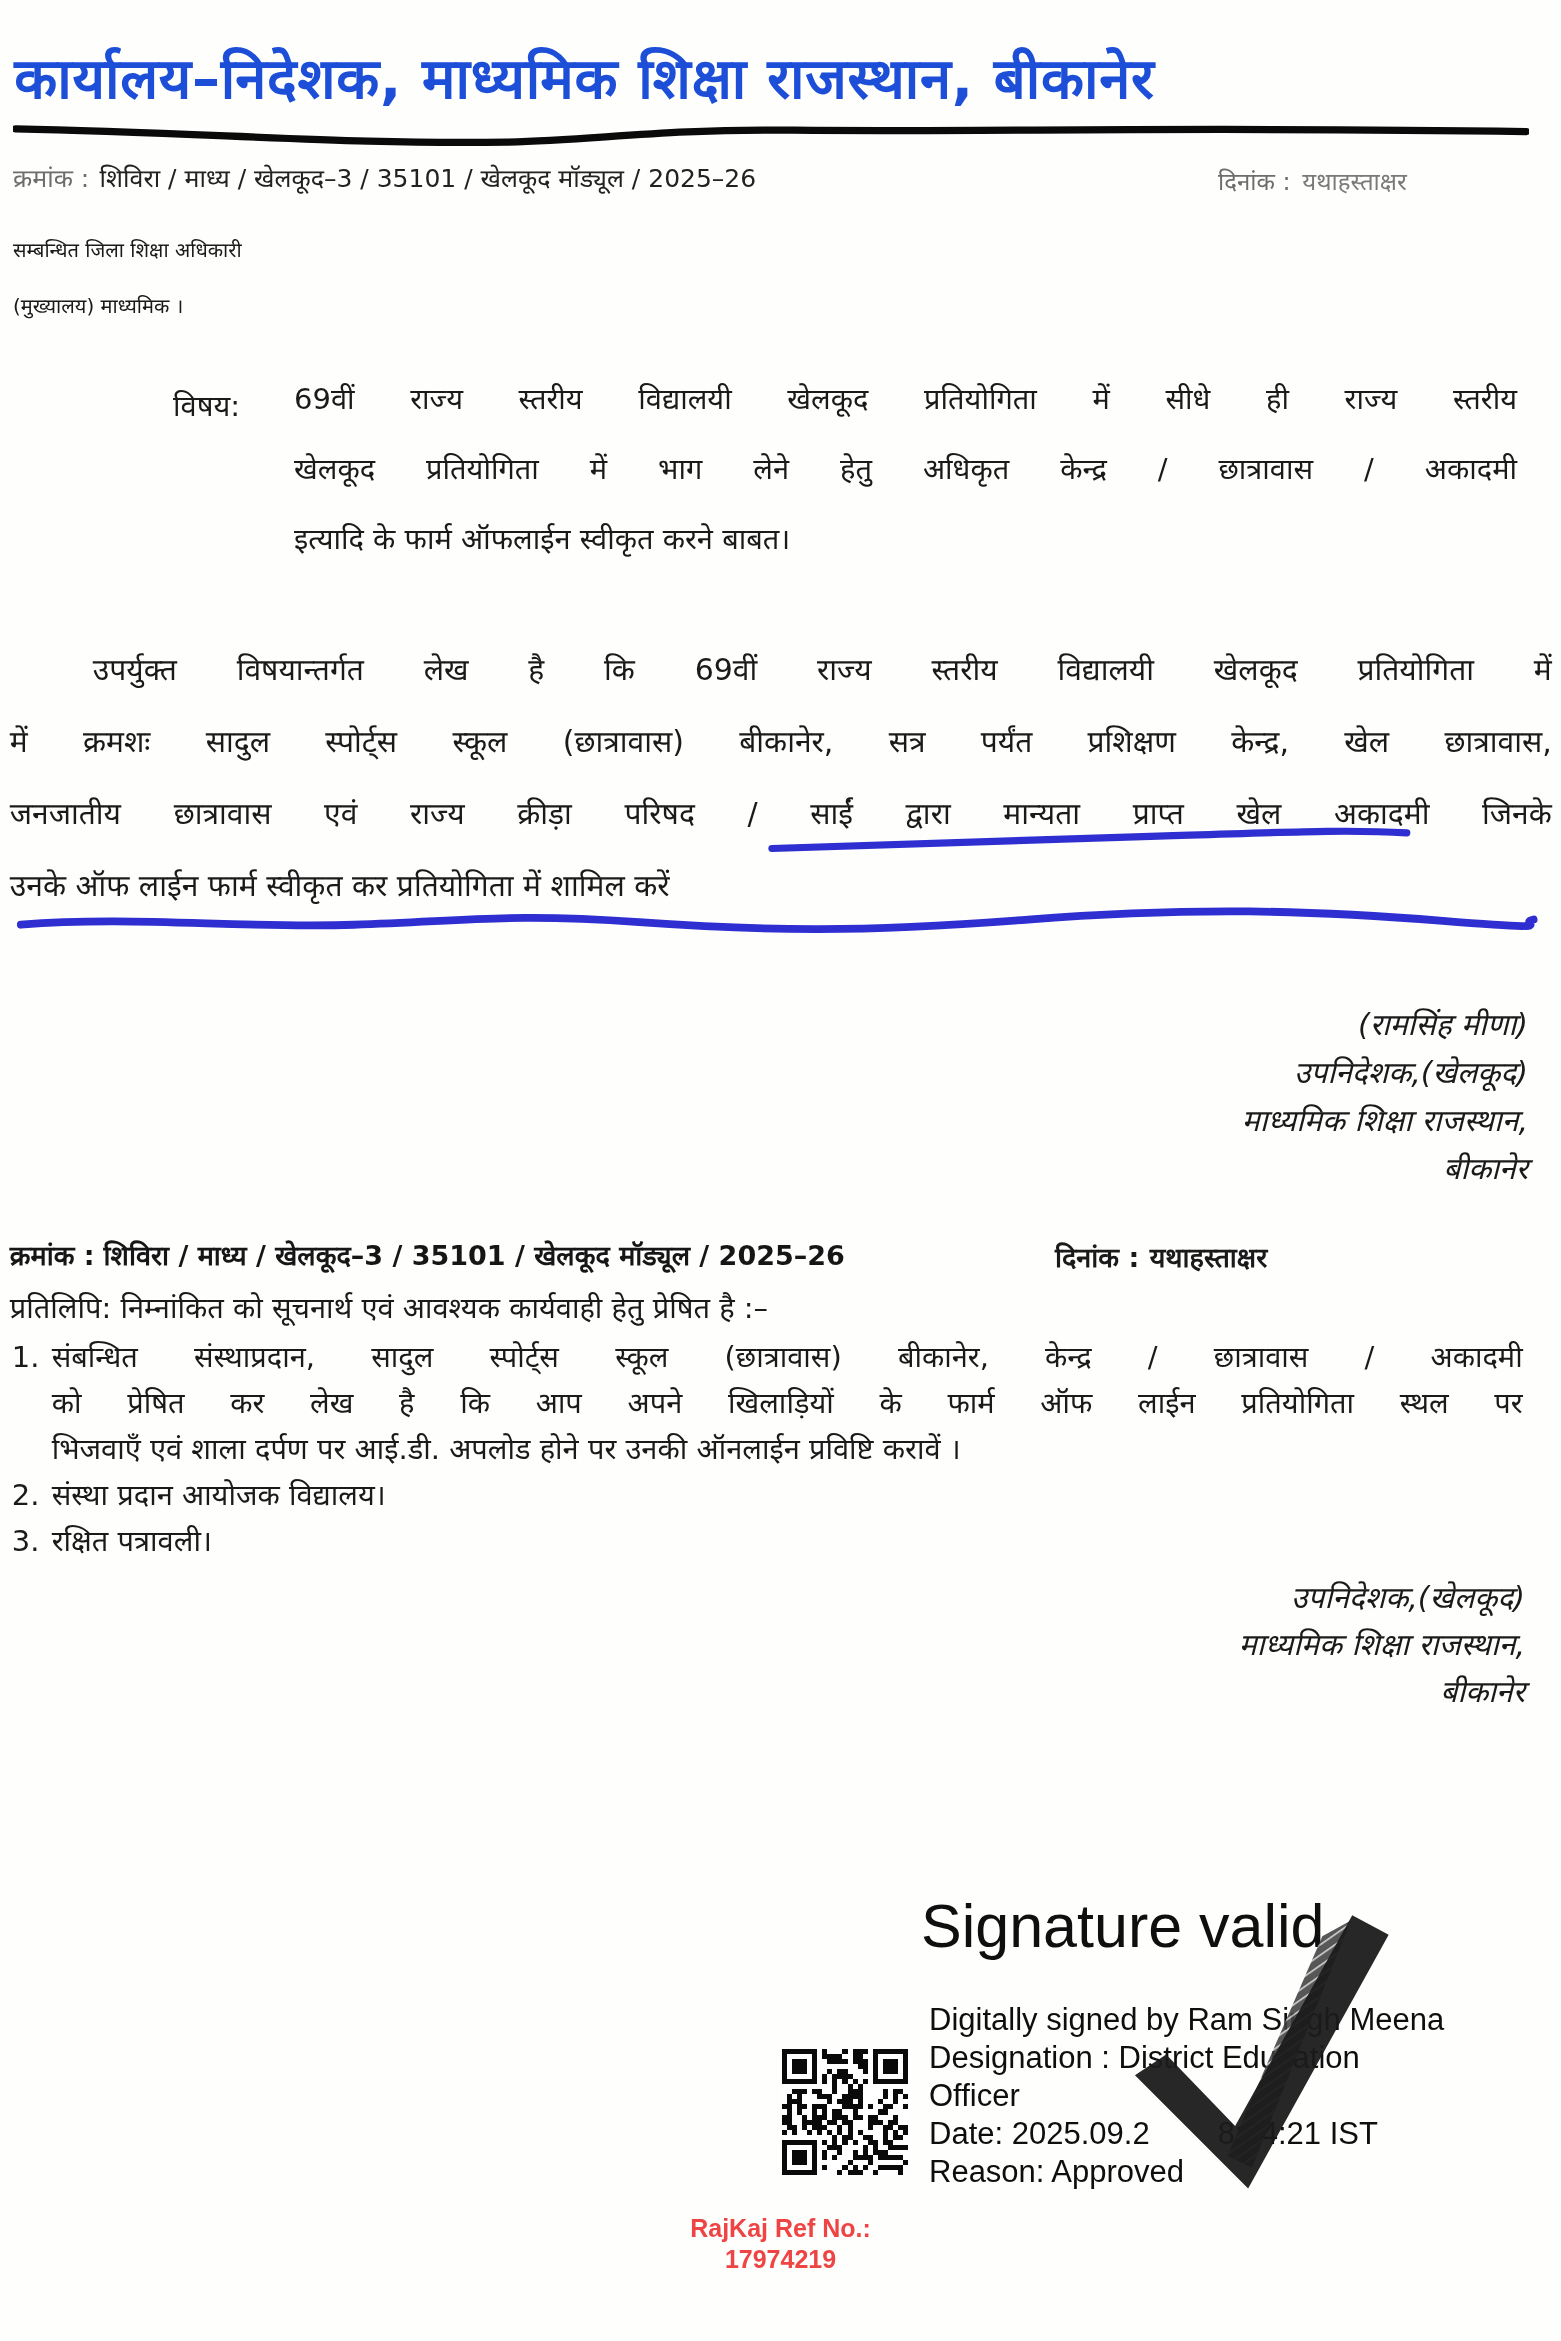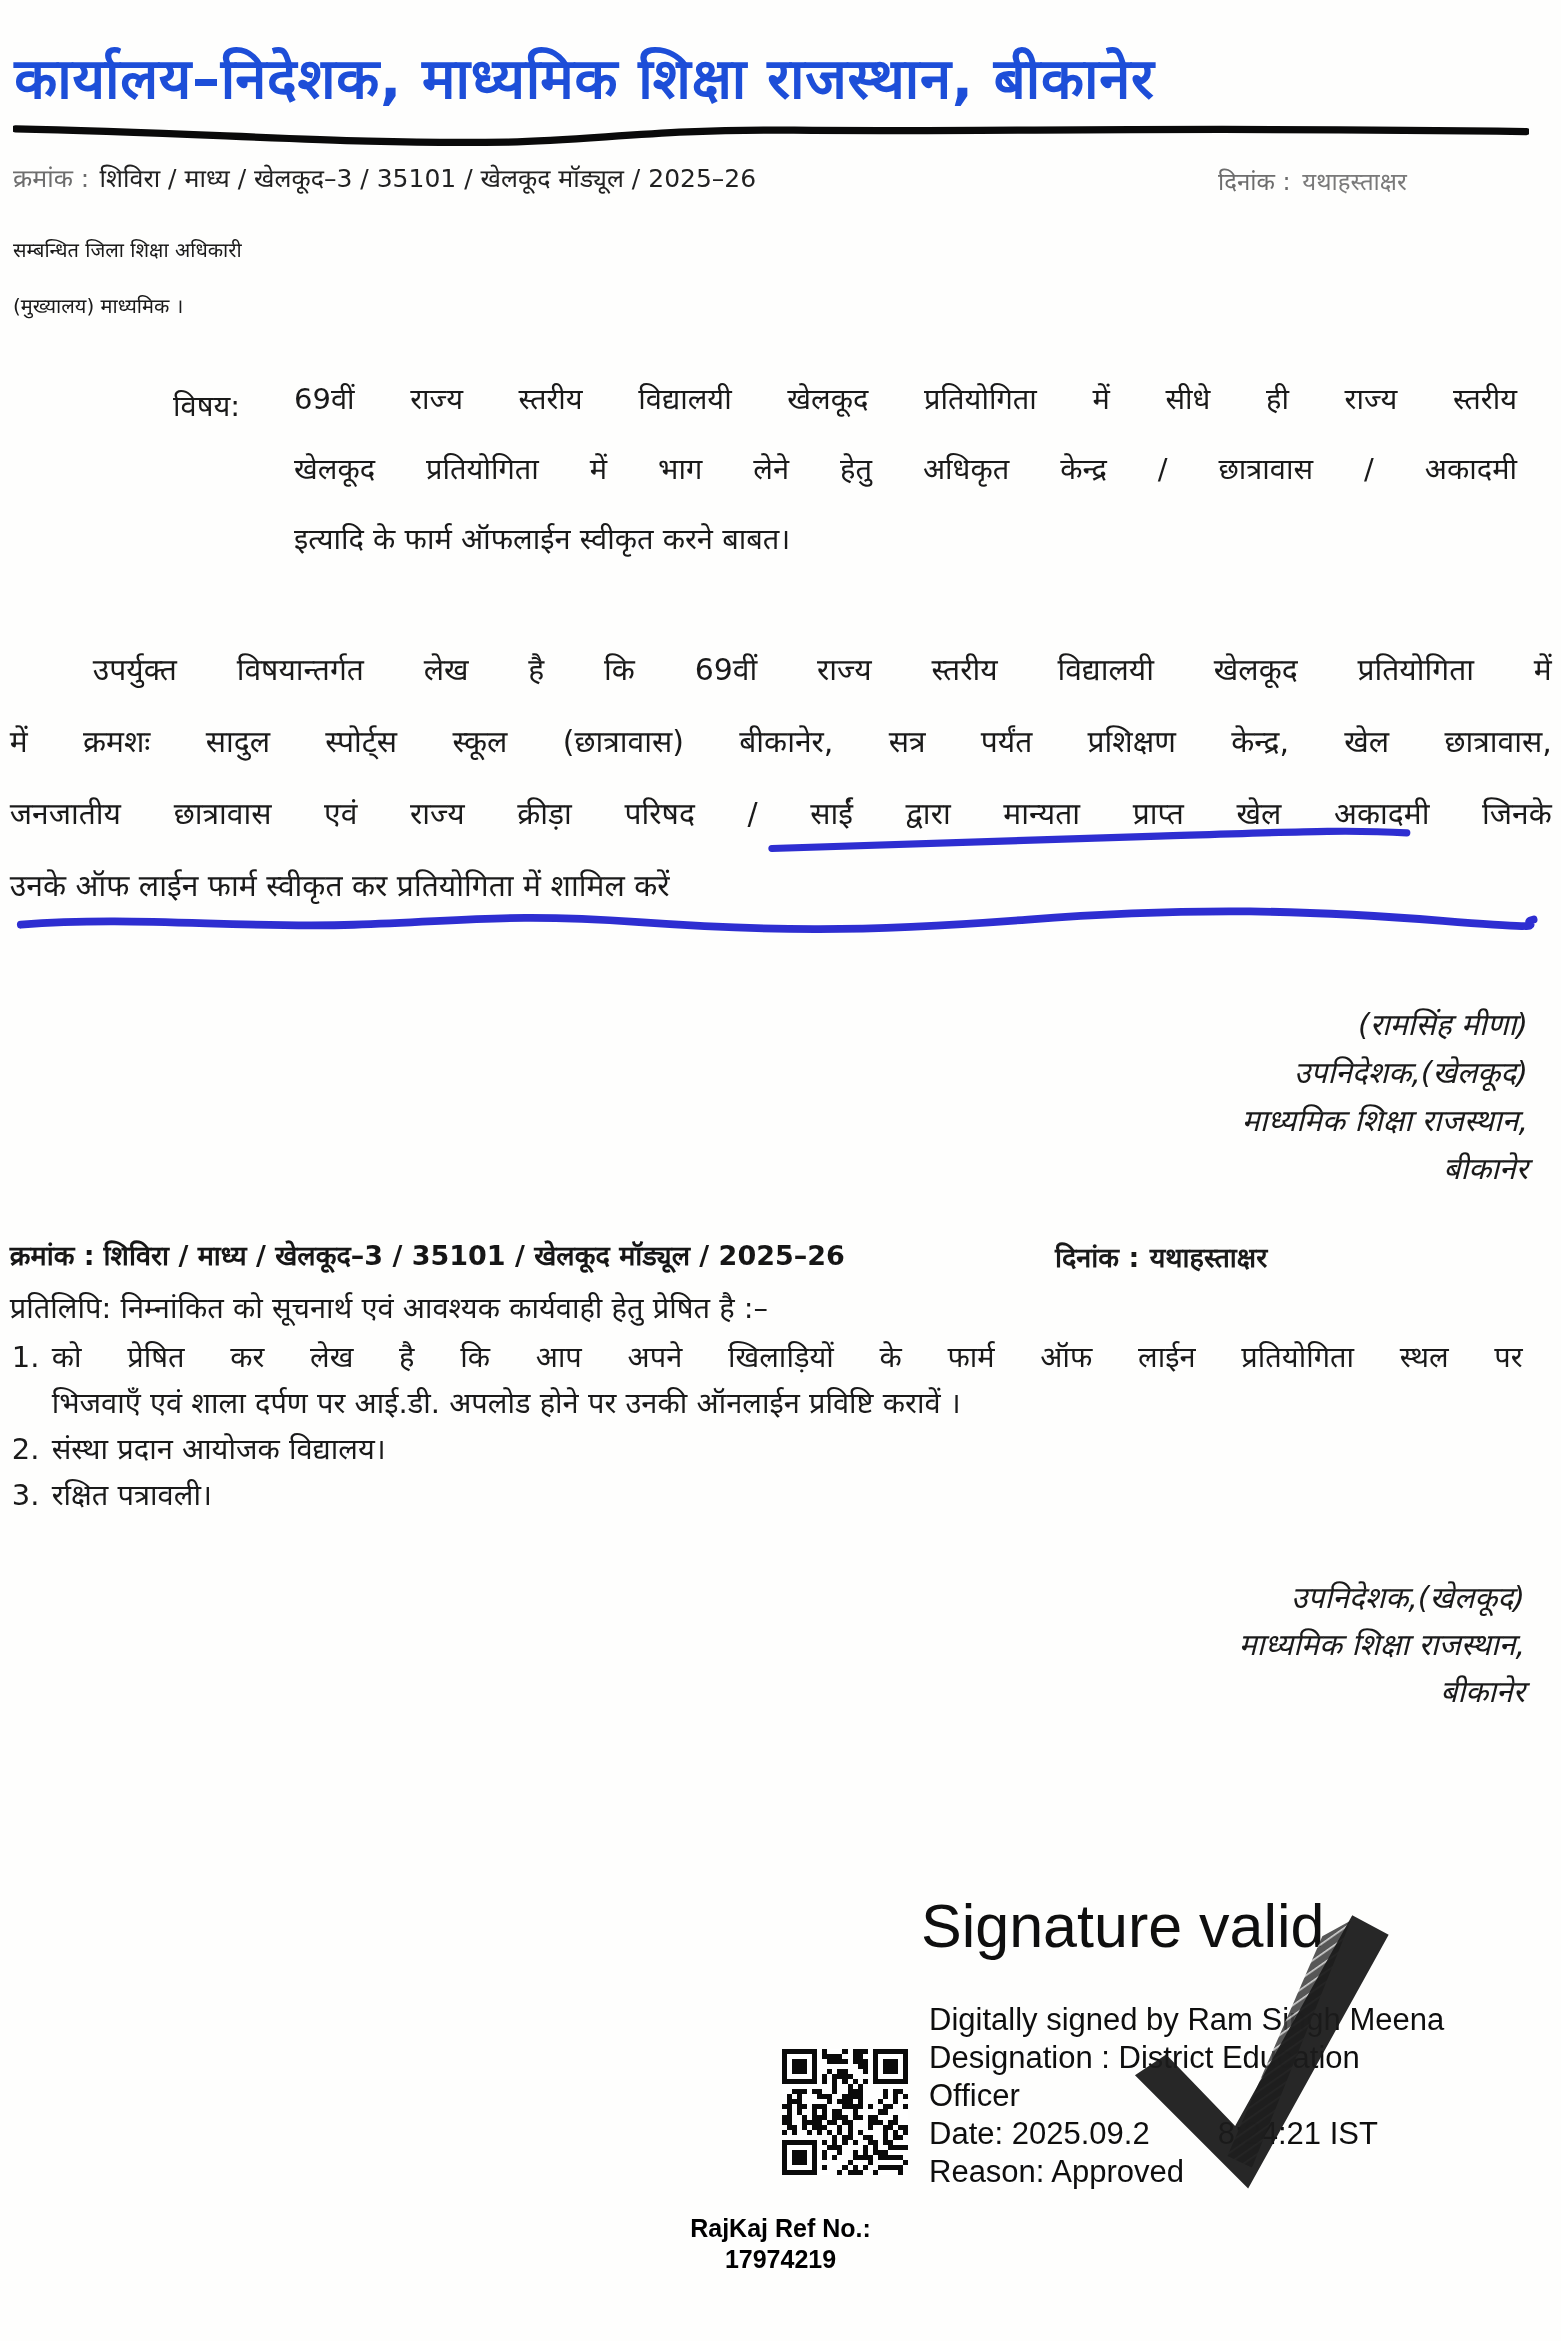--- a/index.html
+++ b/index.html
@@ -53,21 +53,21 @@
   .cline{line-height:46px;}
 
   .sigvalid{left:921px;top:1891px;font-size:61px;color:#0f0f0f;white-space:nowrap;z-index:2;}
   .digidetails{left:929px;top:2001px;width:664px;font-size:31px;line-height:38px;color:#0e0e0e;z-index:2;}
   .dline{white-space:nowrap;}
   .dgap{display:inline-block;width:68px;}
 
   .check{left:1101px;top:1901px;z-index:5;}
   .qr{left:782px;top:2049px;z-index:2;background:#fff;}
 
-  .rajkaj{left:610px;top:2213px;width:341px;text-align:center;font-size:25px;font-weight:700;line-height:31px;color:#000000;}
+  .rajkaj{left:610px;top:2213px;width:341px;text-align:center;font-size:25px;font-weight:700;line-height:31px;color:#ef4444;}
 </style>
 </head>
 <body>
 
 <div id="page">
 
   <div class="abs title">कार्यालय–निदेशक, माध्यमिक शिक्षा राजस्थान, बीकानेर</div>
   <svg class="abs title-underline" viewBox="0 0 2330 44" preserveAspectRatio="none">
     <path d="M4 12 C 300 18, 520 36, 760 32 C 900 29, 990 12, 1200 14 C 1500 17, 1800 8, 2326 16" fill="none" stroke="#0a0a0a" stroke-width="11" stroke-linecap="round"></path>
   </svg>
@@ -115,20 +115,21 @@
   </div>
   <div class="abs date2">
     <span>दिनांक :</span><span class="val">यथाहस्ताक्षर</span>
   </div>
 
   <div class="abs copy-head">प्रतिलिपि: निम्नांकित को सूचनार्थ एवं आवश्यक कार्यवाही हेतु प्रेषित है :–</div>
   <div class="abs copylist">
     <div class="row">
       <span class="num-col">1.</span>
       <div class="lines-col">
+        <div class="cline fill">संबन्धित संस्थाप्रदान, सादुल स्पोर्ट्स स्कूल (छात्रावास) बीकानेर, केन्द्र / छात्रावास / अकादमी</div>
         <div class="cline fill">को प्रेषित कर लेख है कि आप अपने खिलाड़ियों के फार्म ऑफ लाईन प्रतियोगिता स्थल पर</div>
         <div class="cline">भिजवाएँ एवं शाला दर्पण पर आई.डी. अपलोड होने पर उनकी ऑनलाईन प्रविष्टि करावें ।</div>
       </div>
     </div>
     <div class="row">
       <span class="num-col">2.</span>
       <div class="lines-col">
         <div class="cline">संस्था प्रदान आयोजक विद्यालय।</div>
       </div>
     </div>

